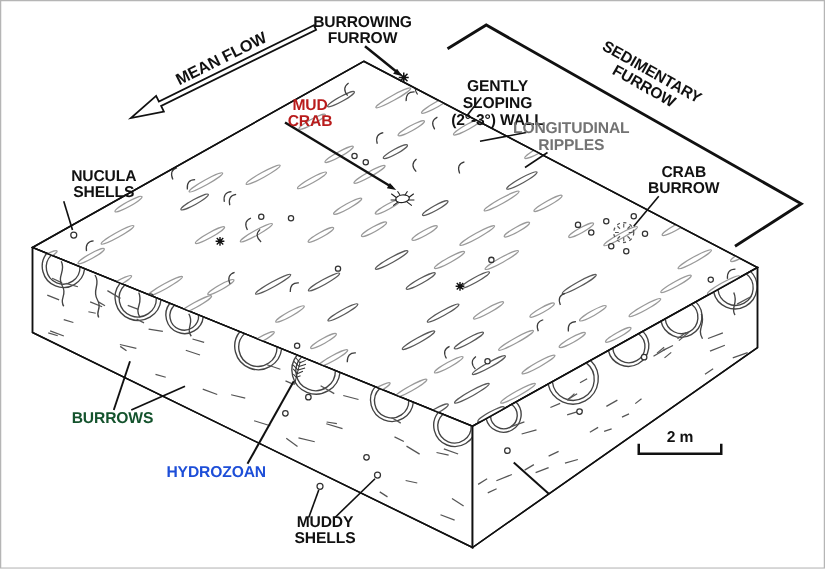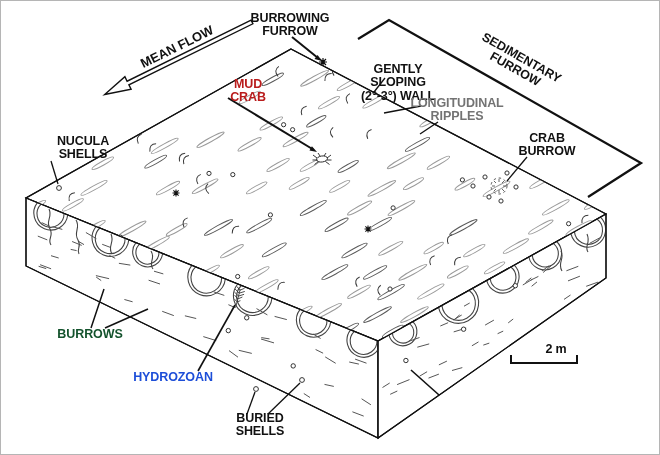--- a/index.html
+++ b/index.html
@@ -427,17 +427,17 @@
 <div class="lbl rot-furrow" style="left: 517px; top: 63px; color: rgb(17, 17, 17);">SEDIMENTARY
 FURROW</div>
 <div class="lbl" style="left: 456px; top: 109px; color: #737373;">LONGITUDINAL
 RIPPLES</div>
 <div class="lbl" style="left: 546px; top: 144px; color: rgb(17, 17, 17);">CRAB
 BURROW</div>
 <div class="lbl" style="left: 55px; top: 147px; color: rgb(17, 17, 17); margin-left: 27px;">NUCULA
 SHELLS</div>
 <div class="lbl" style="left: 89px; top: 334px; color: #14532d;">BURROWS</div>
 <div class="lbl" style="left: 172px; top: 377px; color: #1d4ed8;">HYDROZOAN</div>
-<div class="lbl" style="left: 259px; top: 424px; color: rgb(17, 17, 17);">BURIED
+<div class="lbl" style="left: 259px; top: 424px; color: rgb(17, 17, 17);">MUDDY
 SHELLS</div>
-<div class="lbl" style="left: 543px; top: 349px; color: rgb(17, 17, 17); margin-left: 12px;">2 m</div>
+<div class="lbl" style="left: 543px; top: 349px; color: rgb(17, 17, 17);">2 m</div>
 
 </div>
 
 </body></html>

